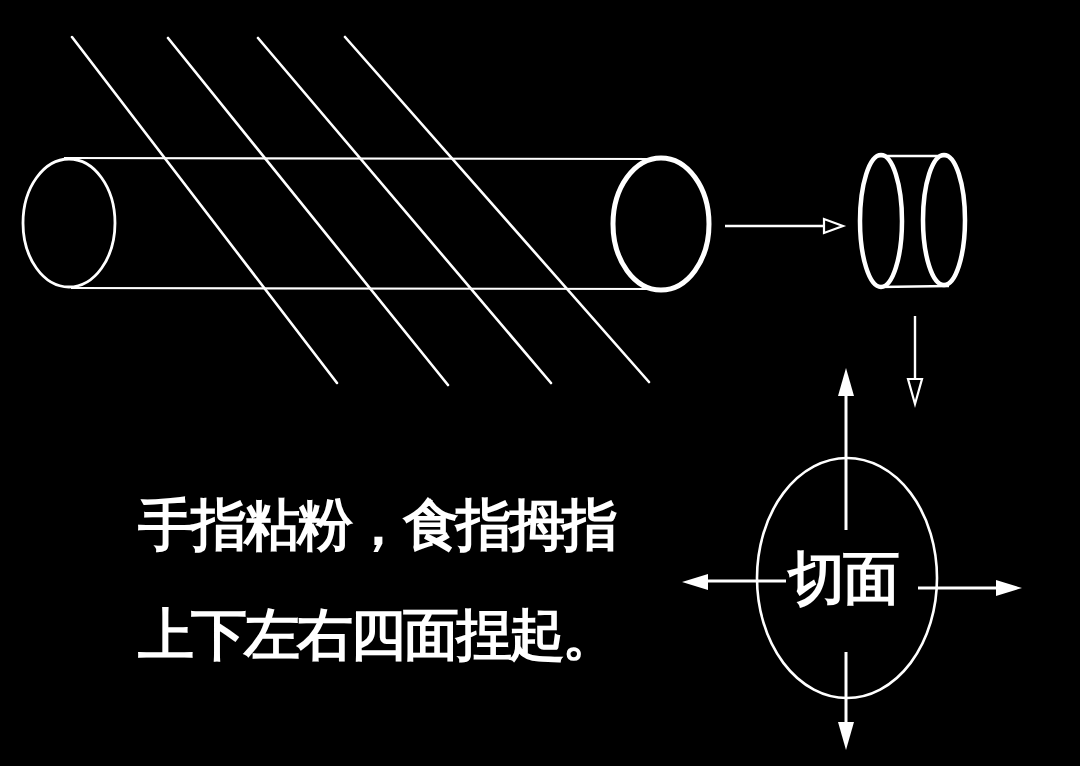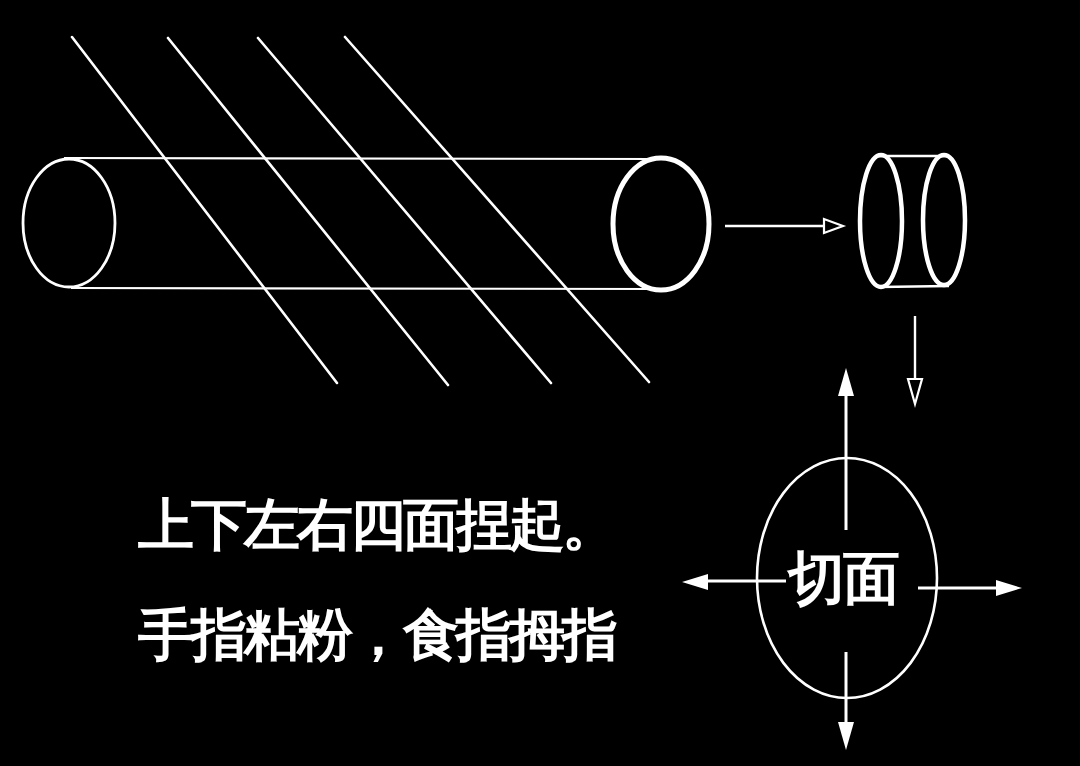--- a/index.html
+++ b/index.html
@@ -102,17 +102,17 @@
     </g>
     <g>
       <line x1="918" y1="588" x2="997" y2="588" stroke="var(--line)" stroke-width="3"></line>
       <polygon points="1022,588 996,580 996,596" fill="var(--line)"></polygon>
     </g>
   </svg>
 
   <div class="cross-label">切面</div>
 
   <div class="caption">
+    <div>手指粘粉，食指拇指</div>
     <div>上下左右四面捏起。</div>
-    <div>手指粘粉，食指拇指</div>
   </div>
 
 </div>
 
 </body></html>

